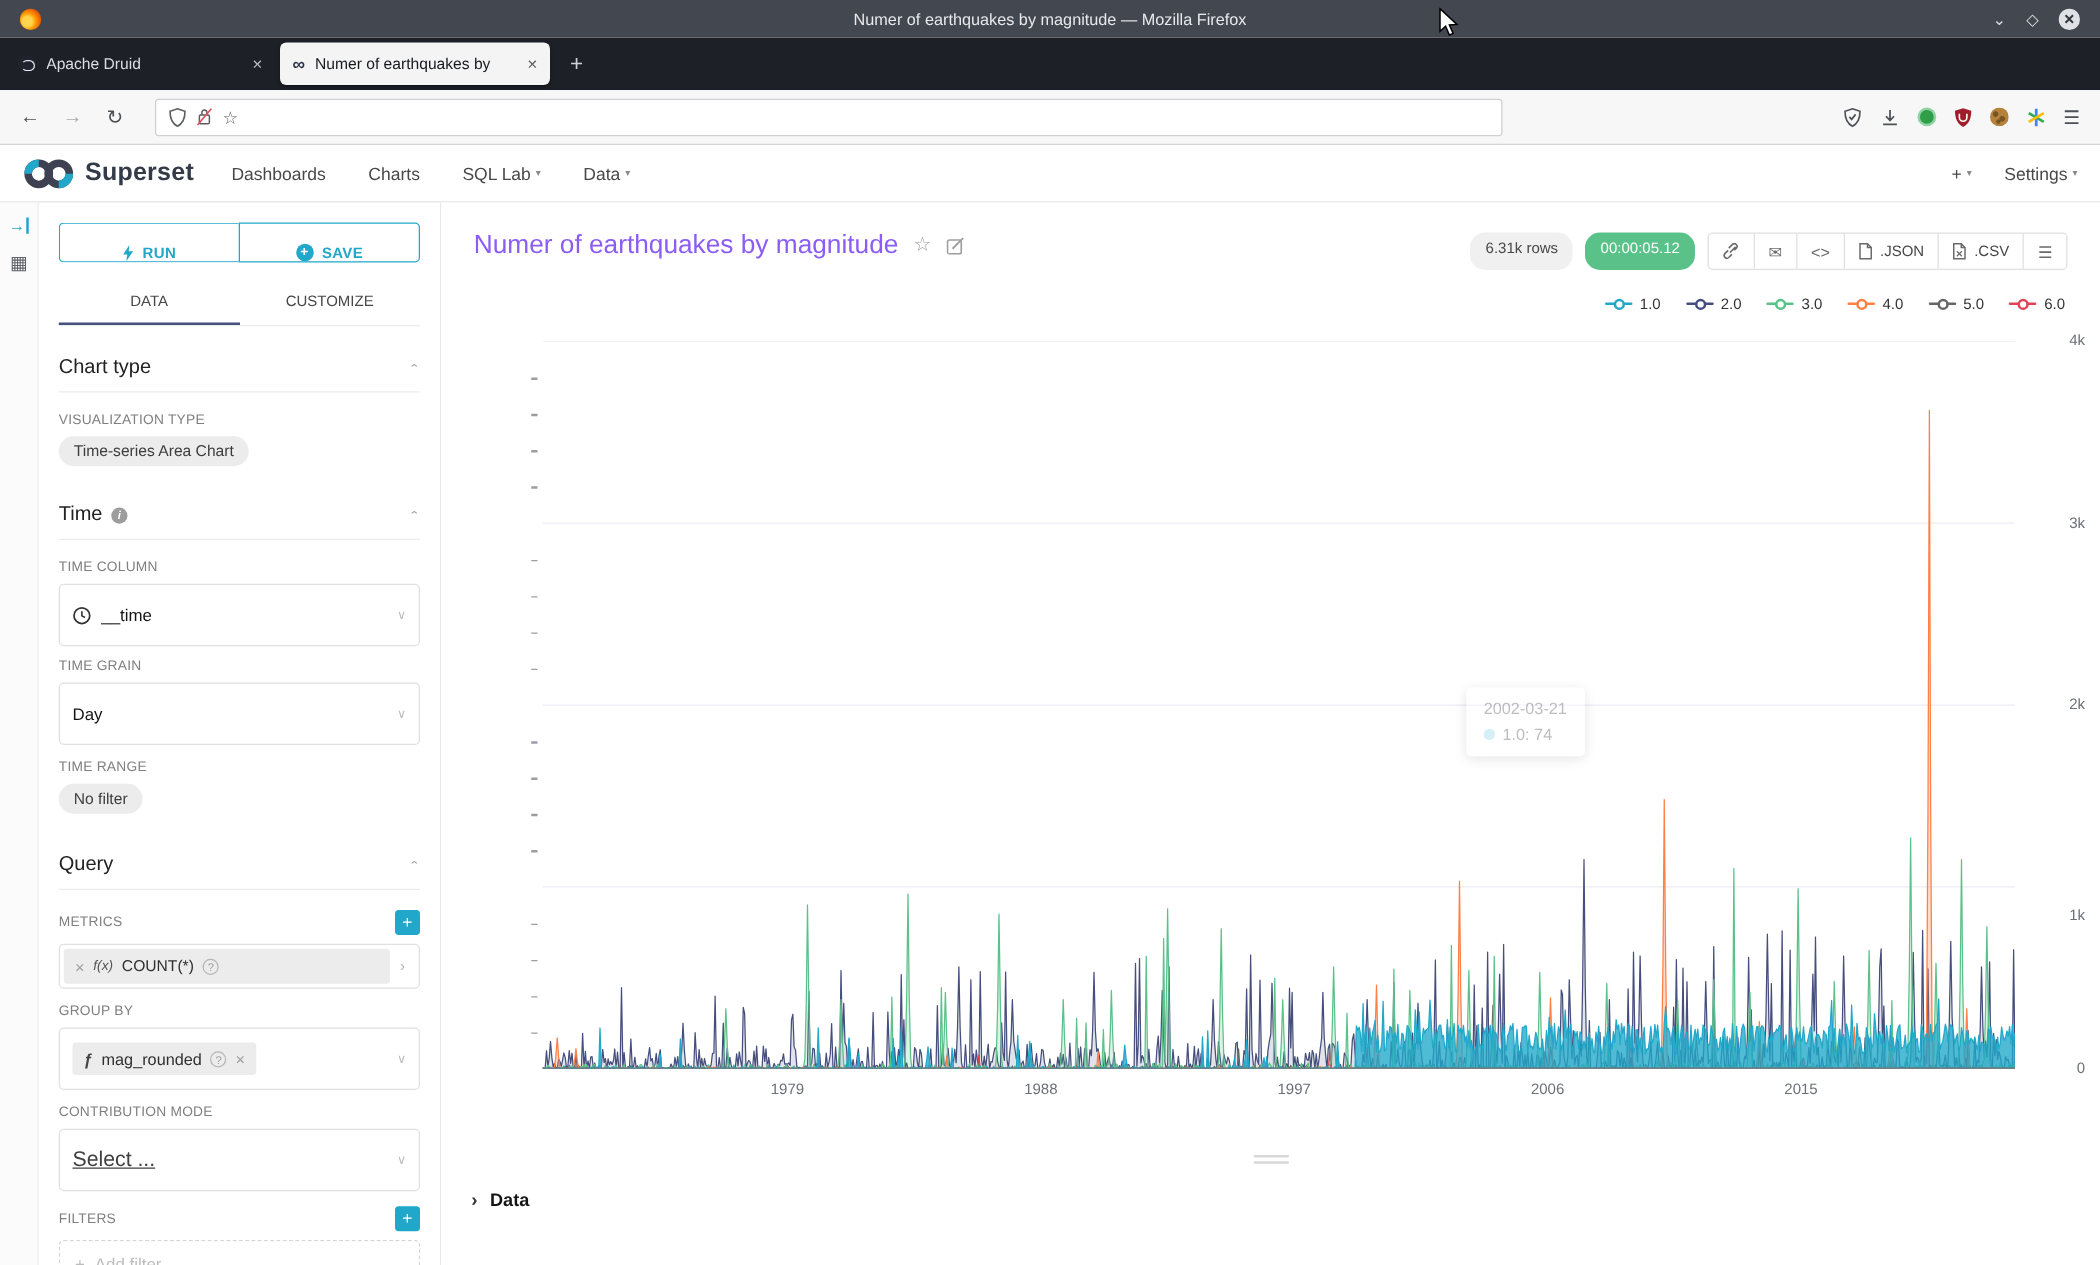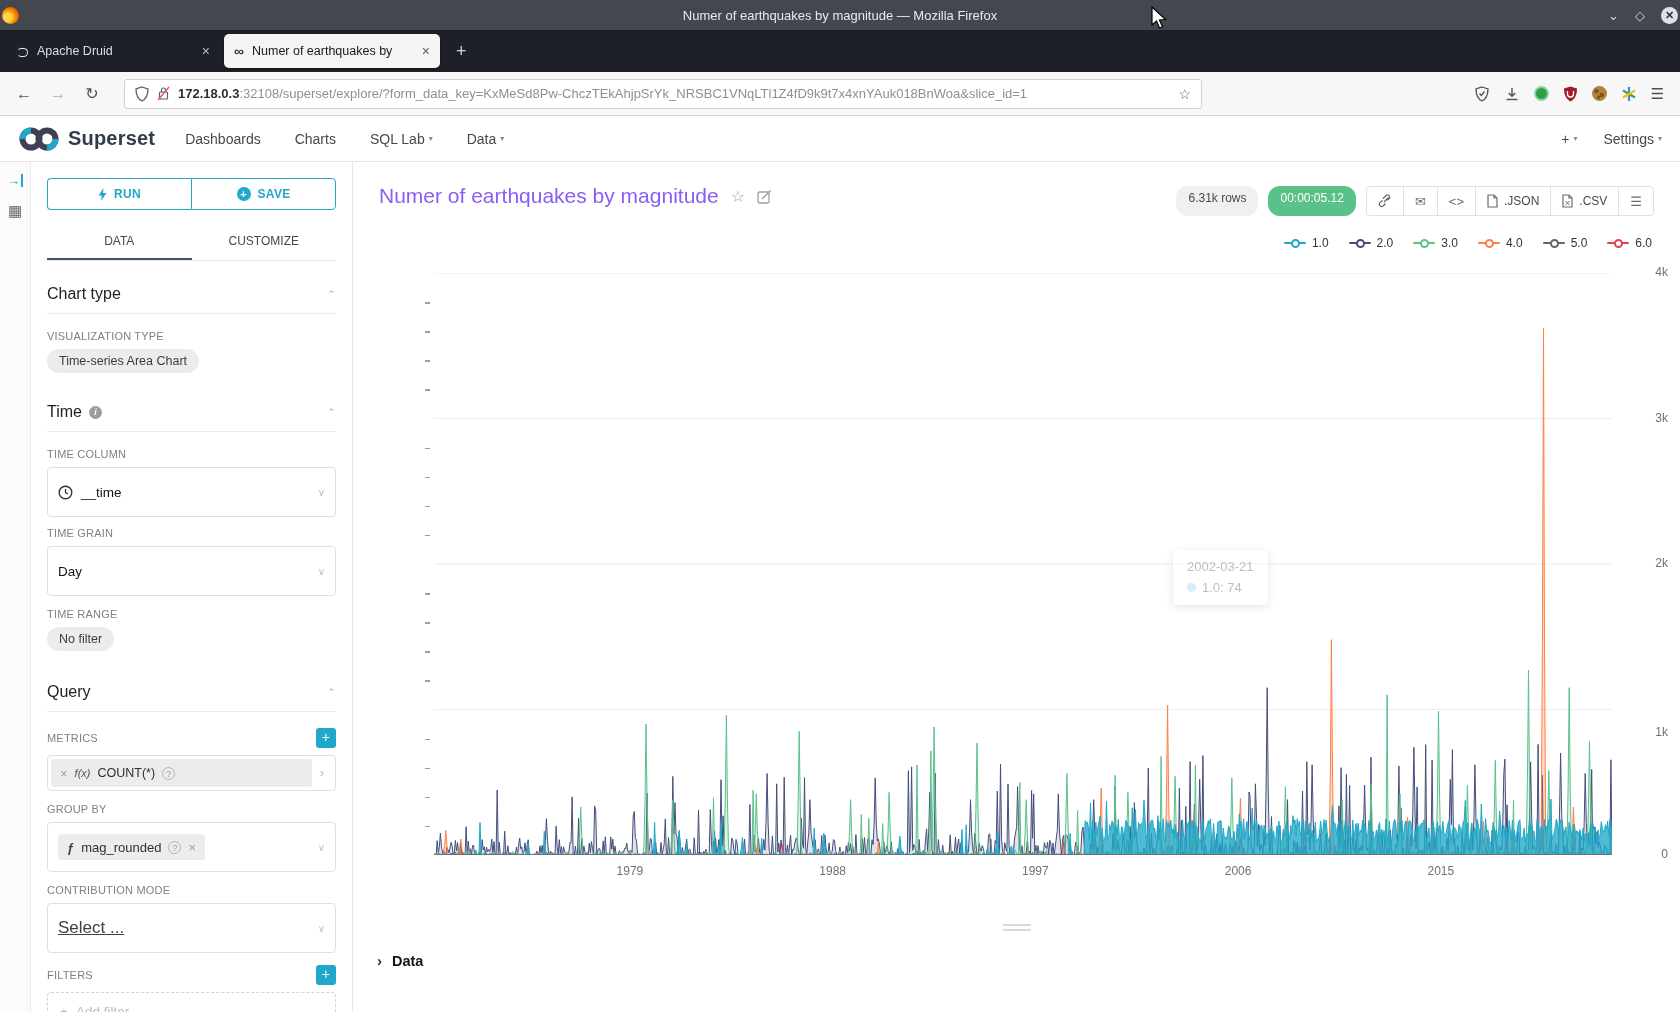--- a/index.html
+++ b/index.html
@@ -1,21 +1,21 @@
 <!DOCTYPE html>
 <html><head>
 <meta charset="utf-8">
 <style>
   * { box-sizing: border-box; margin: 0; padding: 0; }
   html,body { width:1680px; height:1012px; overflow:hidden; background:#fff;
     font-family:"Liberation Sans", sans-serif; }
 
   
   .titlebar { height:30px; background:#43474f; display:flex; align-items:center;
-    padding:0 2px; position:relative; }
+    padding:0 16px; position:relative; }
   .ff-logo { width:17px; height:17px; border-radius:50%;
     background:radial-gradient(circle at 35% 60%, #ffd54f 0 25%, #ff9800 45%, #e65100 75%, #c62828 100%); }
   .win-title { position:absolute; left:0; right:0; text-align:center; color:#e8e9ec;
     font-size:13px; pointer-events:none; }
   .win-btns { margin-left:auto; display:flex; gap:16px; color:#d6d8dc; font-size:13px;
     align-items:center; z-index:2; }
   .win-close { width:17px; height:17px; border-radius:50%; background:#dfe1e5; color:#30343b;
     display:flex; align-items:center; justify-content:center; font-size:11px; font-weight:bold; }
 
   .tabbar { height:42px; background:#1d2026; display:flex; align-items:center; padding:0 4px; }
@@ -64,21 +64,21 @@
   .content { display:flex; height:850px; }
   .rail { width:31px; background:#fbfbfb; border-right:1px solid #ececec;
     display:flex; flex-direction:column; align-items:center; padding-top:12px; gap:16px; }
   .rail-expand { color:#20a7c9; font-size:13px; font-weight:bold; border-right:2px solid #20a7c9;
     padding-right:1px; line-height:1; }
   .rail-grid { color:#5f6368; font-size:15px; line-height:1; }
 
   .panel { width:322px; border-right:1px solid #e8e8e8; padding:16px 16px 0 16px; overflow:hidden; }
   .btn-row { display:flex; }
   .btn-run, .btn-save { flex:1; height:32px; border:1px solid #20a7c9; color:#20a7c9;
-    font-size:12px; font-weight:bold; letter-spacing:.3px; display:flex; align-items:center;
+    font-size:12px; font-weight:bold; letter-spacing:.3px; display:flex; align-items:flex-end;
     justify-content:center; gap:7px; background:#fff; }
   .btn-run { border-radius:4px 0 0 4px; border-right:none; }
   .btn-save { border-radius:0 4px 4px 0; }
   .save-plus { width:14px; height:14px; border-radius:50%; background:#20a7c9; color:#fff;
     font-size:11px; line-height:14px; text-align:center; font-weight:bold; }
   .panel-tabs { display:flex; margin-top:12px; border-bottom:1px solid #ececec; }
   .panel-tab { flex:1; text-align:center; font-size:12px; color:#484848; padding:12px 0 10px; }
   .panel-tab.active { border-bottom:2px solid #45507c; }
 
   .section-h { display:flex; align-items:center; margin-top:24px; padding-bottom:10px;
@@ -195,21 +195,20 @@
   <span class="nav-ico">↻</span>
   <div class="url-field">
     <svg width="14" height="16" viewBox="0 0 14 16">
       <path d="M7 1 L13 3 C13 9 11 13 7 15 C3 13 1 9 1 3 Z" fill="none" stroke="#5c5e63" stroke-width="1.3"></path>
     </svg>
     <svg width="13" height="15" viewBox="0 0 13 15">
       <rect x="2.5" y="6" width="8" height="7" rx="1" fill="none" stroke="#5c5e63" stroke-width="1.2"></rect>
       <path d="M4.5 6 V4 a2 2 0 0 1 4 0 V6" fill="none" stroke="#5c5e63" stroke-width="1.2"></path>
       <line x1="1" y1="14" x2="12" y2="1" stroke="#e05263" stroke-width="1.4"></line>
     </svg>
-    <span class="url-text"><b>172.18.0.3</b><span>:32108/superset/explore/?form_data_key=KxMeSd8Pw-ChczTEkAhjpSrYk_NRSBC1VNqLTl1Z4fD9k9t7x4xnYAuk018BnWoa&amp;slice_id=1</span></span>
     <span class="url-star">☆</span>
   </div>
   <span class="ext-icons">
     <svg width="16" height="16" viewBox="0 0 16 16">
       <path d="M8 1 L14 3 C14 9 12 13 8 15 C4 13 2 9 2 3 Z" fill="none" stroke="#4d5156" stroke-width="1.3"></path>
       <path d="M5.5 7.5 L7.3 9.5 L10.5 5.5" fill="none" stroke="#4d5156" stroke-width="1.3"></path>
     </svg>
     <svg width="16" height="16" viewBox="0 0 16 16">
       <path d="M8 2 V10 M4.8 7 L8 10.3 L11.2 7" fill="none" stroke="#4d5156" stroke-width="1.4"></path>
       <path d="M2.5 13.5 H13.5" stroke="#4d5156" stroke-width="1.4"></path>

